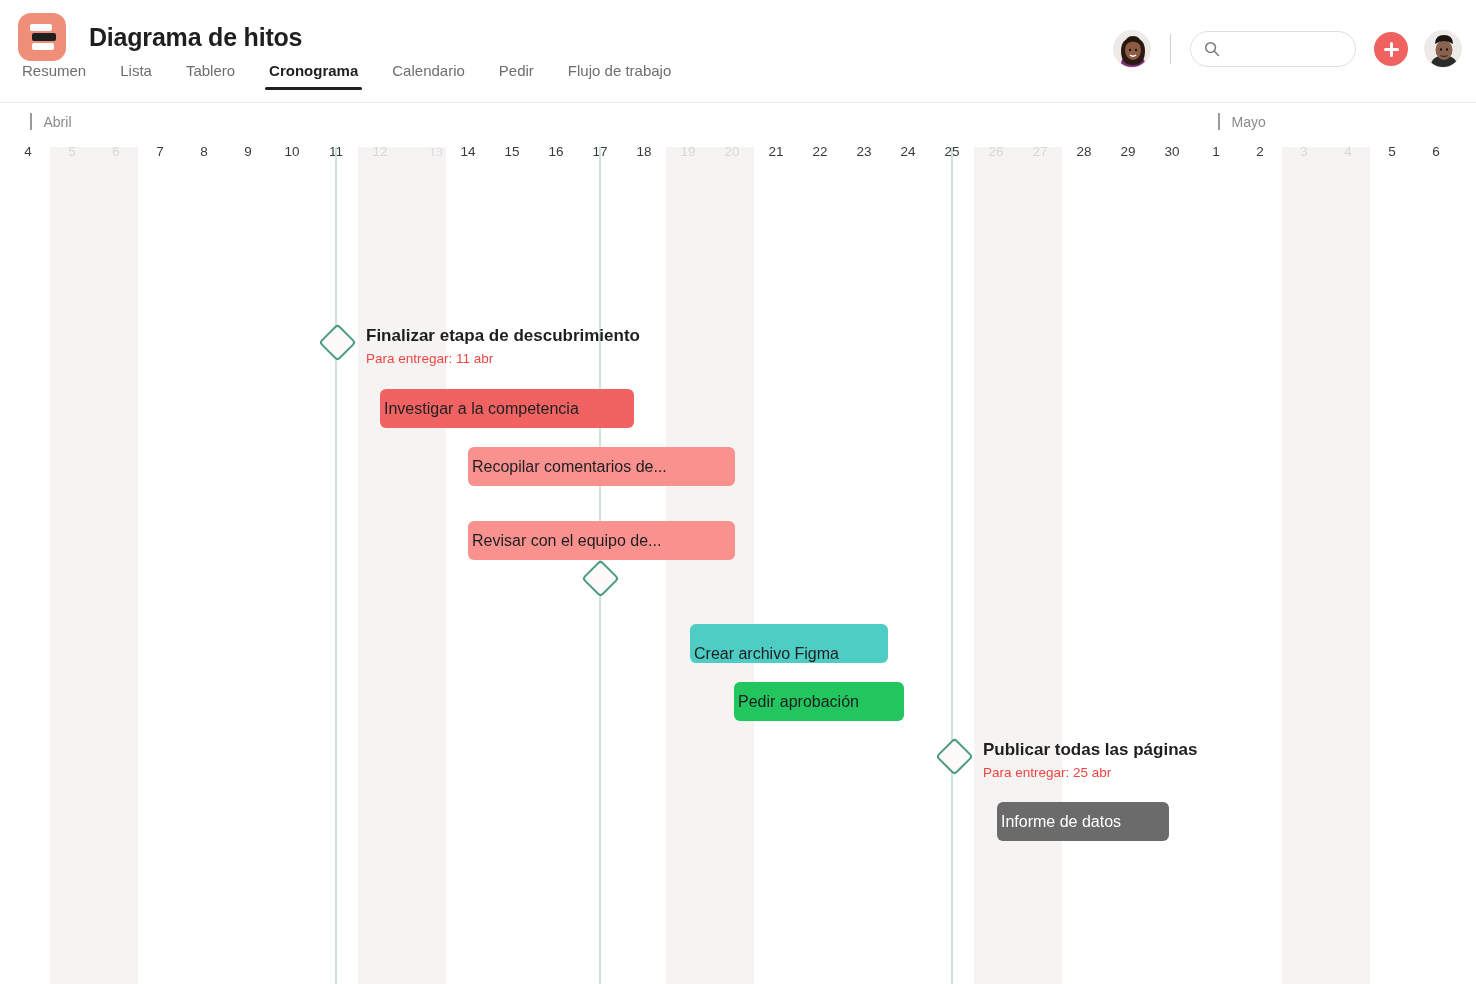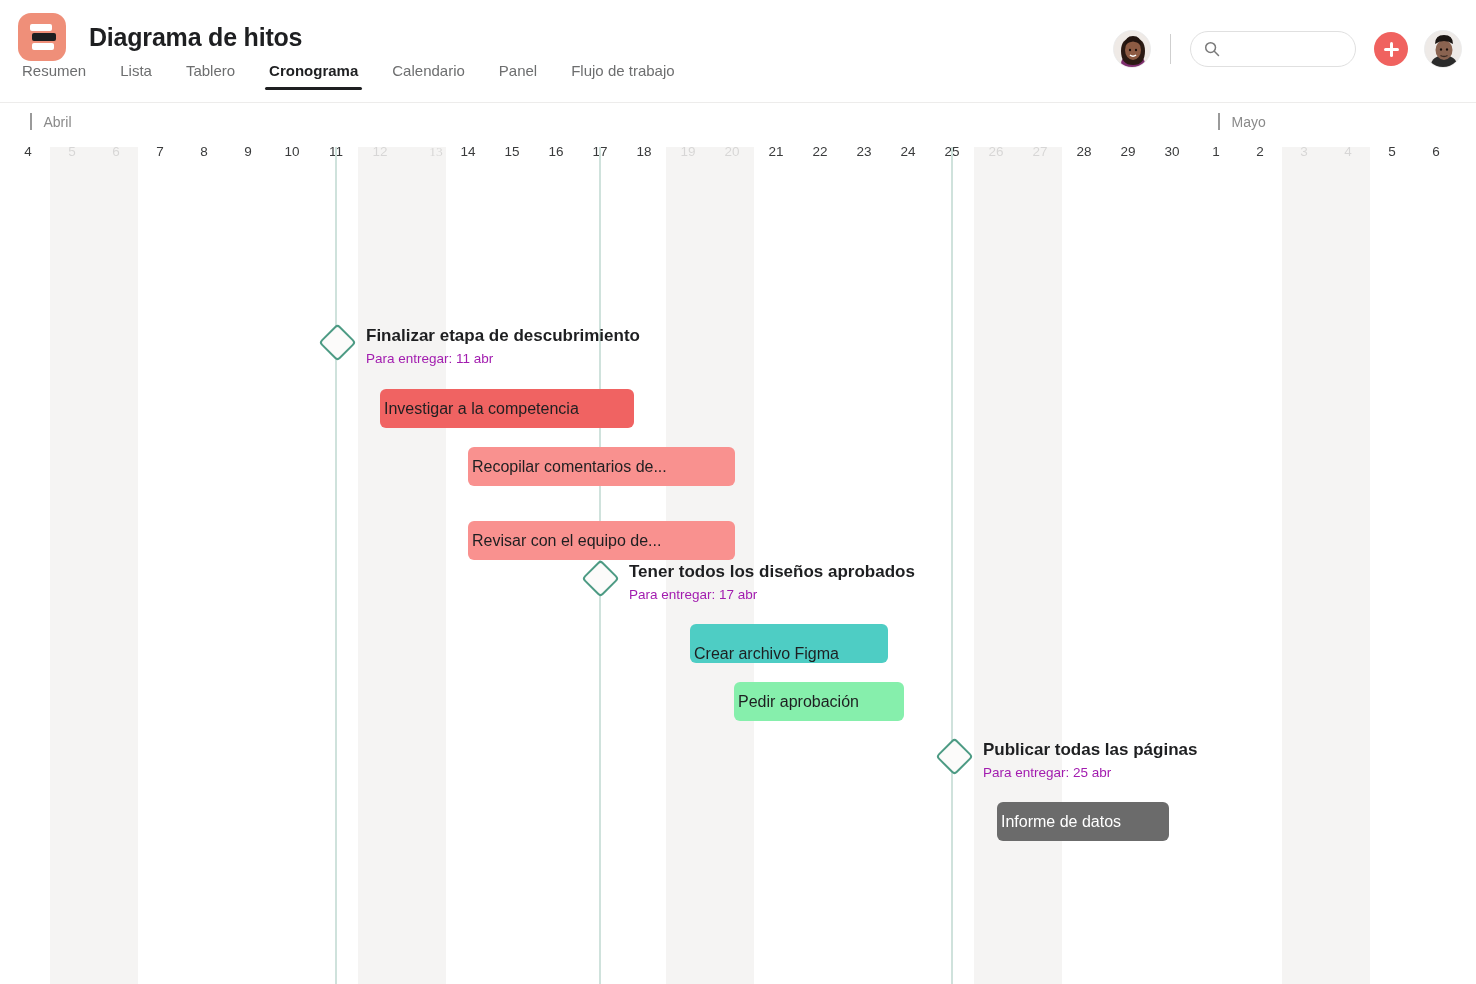--- a/index.html
+++ b/index.html
@@ -163,21 +163,21 @@
     border-radius: 4px;
     flex: none;
     margin-top: 3px;
   }
   .ms-text { margin-left: 15px; }
   .ms-title {
     font-size: 17px; font-weight: bold; color: #1e1f21;
     line-height: 1.2; white-space: nowrap;
   }
   .ms-due {
-    font-size: 13.5px; color: #a21caf;
+    font-size: 13.5px; color: #ef4444;
     margin-top: 5px; white-space: nowrap;
   }
 
   .taskbar {
     position: absolute;
     height: 39px; border-radius: 6px;
     display: flex; align-items: center;
     padding-left: 4px;
     font-size: 16px;
     color: #1e1f21;
@@ -200,21 +200,21 @@
     </div>
     <div class="page-title">Diagrama de hitos</div>
   </div>
 
   <div class="tabs">
     <div class="tab">Resumen</div>
     <div class="tab">Lista</div>
     <div class="tab">Tablero</div>
     <div class="tab active">Cronograma</div>
     <div class="tab">Calendario</div>
-    <div class="tab">Panel</div>
+    <div class="tab">Pedir</div>
     <div class="tab">Flujo de trabajo</div>
   </div>
 
   <div class="topright">
     <div class="avatar">
       <svg width="38" height="38" viewBox="0 0 38 38">
         <rect width="38" height="38" fill="#efeae6"></rect>
         <ellipse cx="19" cy="33" rx="12" ry="10" fill="#7d2e6e"></ellipse>
         <path d="M7 20 q0 -13 12 -13 q12 0 12 13 q0 14 -12 14 q-12 0 -12 -14z" fill="#2b1a13"></path>
         <ellipse cx="19" cy="19" rx="8" ry="10" fill="#8d5b43"></ellipse>
@@ -307,45 +307,41 @@
       <div class="msline" style="left: 951px;"></div>
       <div class="milestone" style="left: 324px; top: 156px;">
         <div class="diamond"></div>
         <div class="ms-text">
           <div class="ms-title">Finalizar etapa de descubrimiento</div>
           <div class="ms-due">Para entregar: 11 abr</div>
         </div>
       </div>
       <div class="milestone" style="left: 587px; top: 392px;">
         <div class="diamond"></div>
-        <div class="ms-text">
-          <div class="ms-title">Tener todos los diseños aprobados</div>
-          <div class="ms-due">Para entregar: 17 abr</div>
-        </div>
       </div>
       <div class="milestone" style="left: 941px; top: 570px;">
         <div class="diamond"></div>
         <div class="ms-text">
           <div class="ms-title">Publicar todas las páginas</div>
           <div class="ms-due">Para entregar: 25 abr</div>
         </div>
       </div>
       <div class="taskbar" style="left: 380px; top: 219px; width: 254px; background: rgb(240, 99, 98);">
         <span>Investigar a la competencia</span>
       </div>
       <div class="taskbar" style="left: 468px; top: 277px; width: 267px; background: rgb(249, 145, 143);">
         <span>Recopilar comentarios de...</span>
       </div>
       <div class="taskbar" style="left: 468px; top: 335px; width: 267px; background: rgb(249, 145, 143); margin-top: 16px;">
         <span>Revisar con el equipo de...</span>
       </div>
       <div class="taskbar" style="left: 690px; top: 454px; width: 198px; background: rgb(78, 205, 196); align-items: flex-end;">
         <span>Crear archivo Figma</span>
       </div>
-      <div class="taskbar" style="left: 734px; top: 512px; width: 170px; background: #86efac;">
+      <div class="taskbar" style="left: 734px; top: 512px; width: 170px; background: #22c55e;">
         <span>Pedir aprobación</span>
       </div>
       <div class="taskbar dark" style="left: 997px; top: 632px; width: 172px; background: rgb(107, 107, 107);">
         <span>Informe de datos</span>
       </div>
     </div>
 
 </div>
 
 </body></html>

